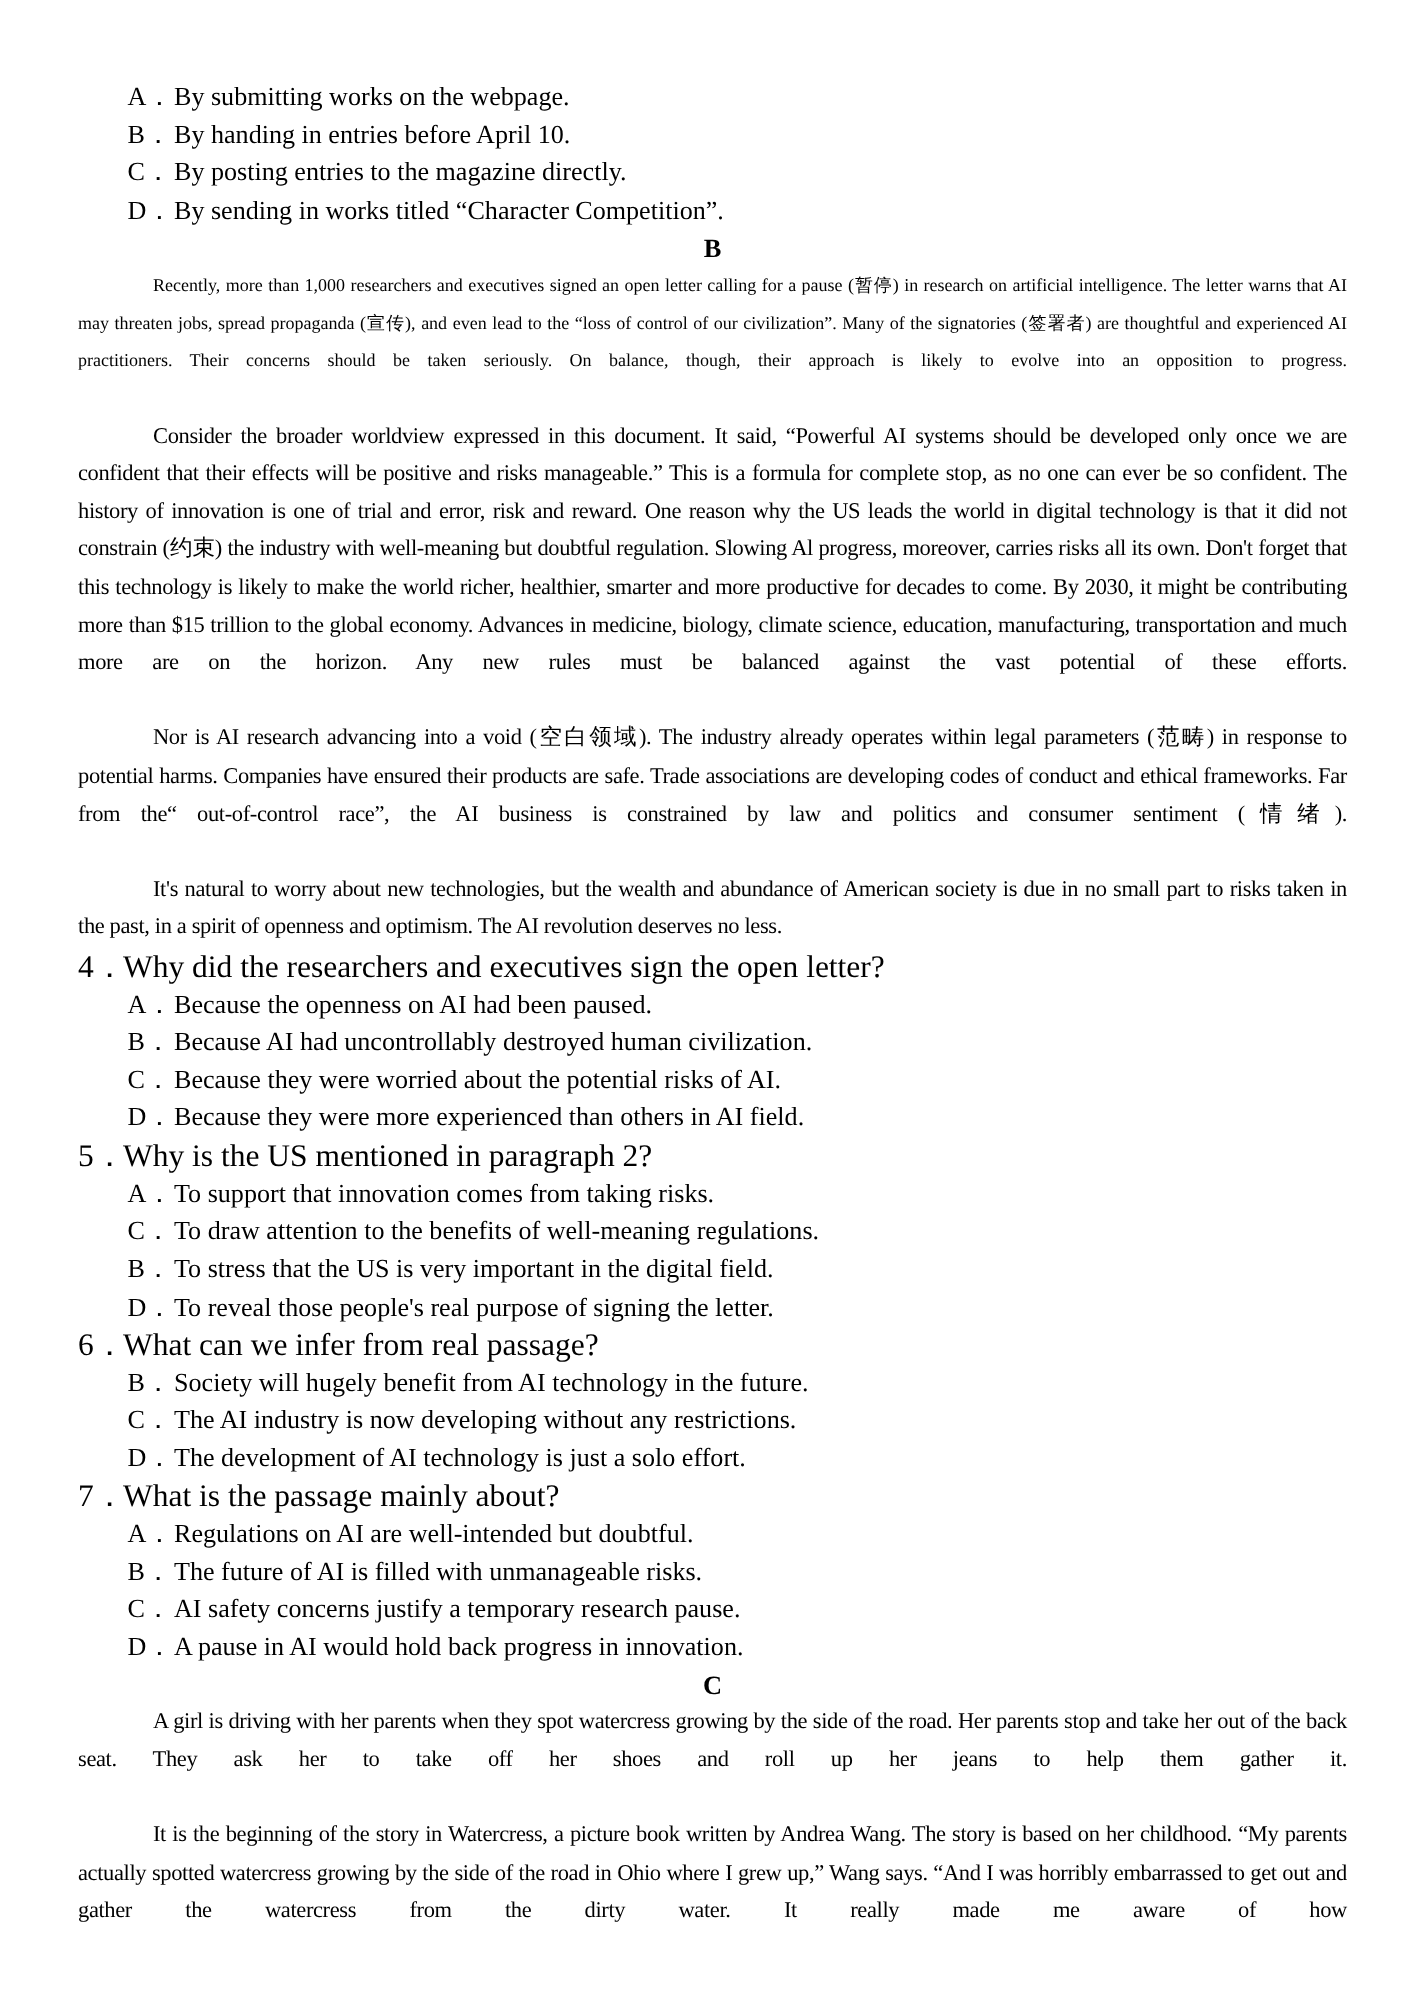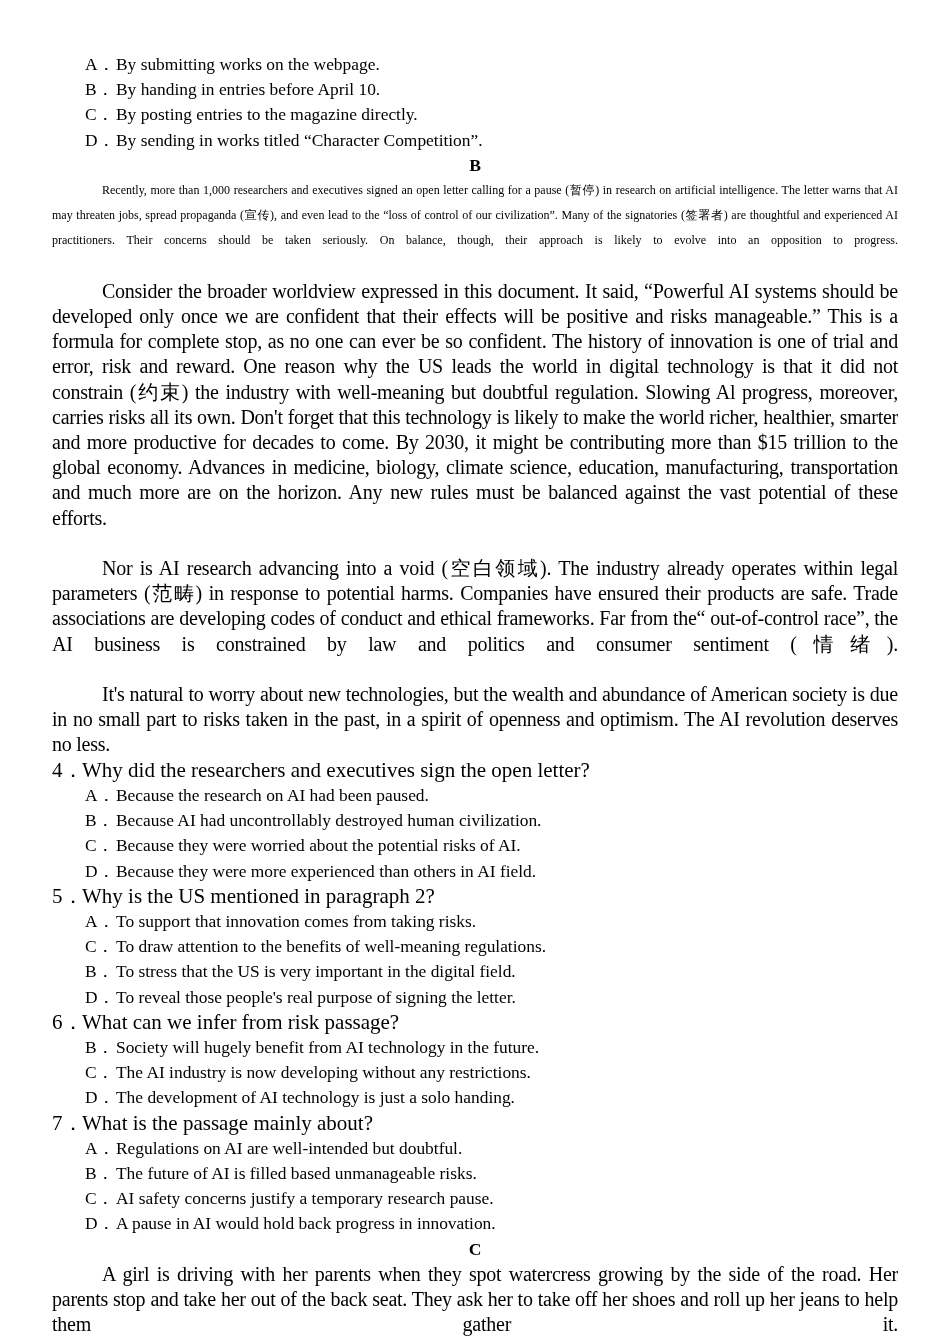--- a/index.html
+++ b/index.html
@@ -28,21 +28,21 @@
   .para {
     font-size: 12px;
     line-height: 25.2px;
     text-align: justify;
     text-justify: inter-word;
     text-indent: 50px;
     margin: 0;
     hyphens: none;
   }
   .para.tight {
-    font-size: 20px;
+    font-size: 15px;
     letter-spacing: -0.25px;
   }
   .para::after {
     content: "";
     display: inline-block;
     width: 100%;
   }
   .para.last::after { content: none; }
 
   
@@ -108,21 +108,21 @@
     <p class="para">Recently, more than 1,000 researchers and executives signed an open letter calling for a pause (暂停) in research on artificial intelligence. The letter warns that AI may threaten jobs, spread propaganda (宣传), and even lead to the “loss of control of our civilization”. Many of the signatories (签署者) are thoughtful and experienced AI practitioners. Their concerns should be taken seriously. On balance, though, their approach is likely to evolve into an opposition to progress.</p>
     <p class="para tight">Consider the broader worldview expressed in this document. It said, “Powerful AI systems should be developed only once we are confident that their effects will be positive and risks manageable.” This is a formula for complete stop, as no one can ever be so confident. The history of innovation is one of trial and error, risk and reward. One reason why the US leads the world in digital technology is that it did not constrain (约束) the industry with well-meaning but doubtful regulation. Slowing Al progress, moreover, carries risks all its own. Don't forget that this technology is likely to make the world richer, healthier, smarter and more productive for decades to come. By 2030, it might be contributing more than $15 trillion to the global economy. Advances in medicine, biology, climate science, education, manufacturing, transportation and much more are on the horizon. Any new rules must be balanced against the vast potential of these efforts.</p>
     <p class="para tight">Nor is AI research advancing into a void (空白领域). The industry already operates within legal parameters (范畴) in response to potential harms. Companies have ensured their products are safe. Trade associations are developing codes of conduct and ethical frameworks. Far from the“ out-of-control race”, the AI business is constrained by law and politics and consumer sentiment (情绪).</p>
     <p class="para tight last">It's natural to worry about new technologies, but the wealth and abundance of American society is due in no small part to risks taken in the past, in a spirit of openness and optimism. The AI revolution deserves no less.</p>
 
     <div class="question-block">
       <div class="question-stem">
         <span class="q-num">4．</span><span>Why did the researchers and executives sign the open letter?</span>
       </div>
       <div class="option-row">
-        <span class="opt-letter">A．</span><span>Because the research on AI had been paused.</span>
+        <span class="opt-letter">A．</span><span>Because the openness on AI had been paused.</span>
       </div>
       <div class="option-row">
         <span class="opt-letter">B．</span><span>Because AI had uncontrollably destroyed human civilization.</span>
       </div>
       <div class="option-row">
         <span class="opt-letter">C．</span><span>Because they were worried about the potential risks of AI.</span>
       </div>
       <div class="option-row">
         <span class="opt-letter">D．</span><span>Because they were more experienced than others in AI field.</span>
       </div>
@@ -141,42 +141,42 @@
       <div class="option-row">
         <span class="opt-letter">B．</span><span>To stress that the US is very important in the digital field.</span>
       </div>
       <div class="option-row">
         <span class="opt-letter">D．</span><span>To reveal those people's real purpose of signing the letter.</span>
       </div>
     </div>
 
     <div class="question-block">
       <div class="question-stem">
-        <span class="q-num">6．</span><span>What can we infer from risk passage?</span>
+        <span class="q-num">6．</span><span>What can we infer from real passage?</span>
       </div>
       <div class="option-row">
         <span class="opt-letter">B．</span><span>Society will hugely benefit from AI technology in the future.</span>
       </div>
       <div class="option-row">
         <span class="opt-letter">C．</span><span>The AI industry is now developing without any restrictions.</span>
       </div>
       <div class="option-row">
-        <span class="opt-letter">D．</span><span>The development of AI technology is just a solo handing.</span>
+        <span class="opt-letter">D．</span><span>The development of AI technology is just a solo effort.</span>
       </div>
     </div>
 
     <div class="question-block">
       <div class="question-stem">
         <span class="q-num">7．</span><span>What is the passage mainly about?</span>
       </div>
       <div class="option-row">
         <span class="opt-letter">A．</span><span>Regulations on AI are well-intended but doubtful.</span>
       </div>
       <div class="option-row">
-        <span class="opt-letter">B．</span><span>The future of AI is filled based unmanageable risks.</span>
+        <span class="opt-letter">B．</span><span>The future of AI is filled with unmanageable risks.</span>
       </div>
       <div class="option-row">
         <span class="opt-letter">C．</span><span>AI safety concerns justify a temporary research pause.</span>
       </div>
       <div class="option-row">
         <span class="opt-letter">D．</span><span>A pause in AI would hold back progress in innovation.</span>
       </div>
     </div>
 
     <div class="section-letter">C</div>

